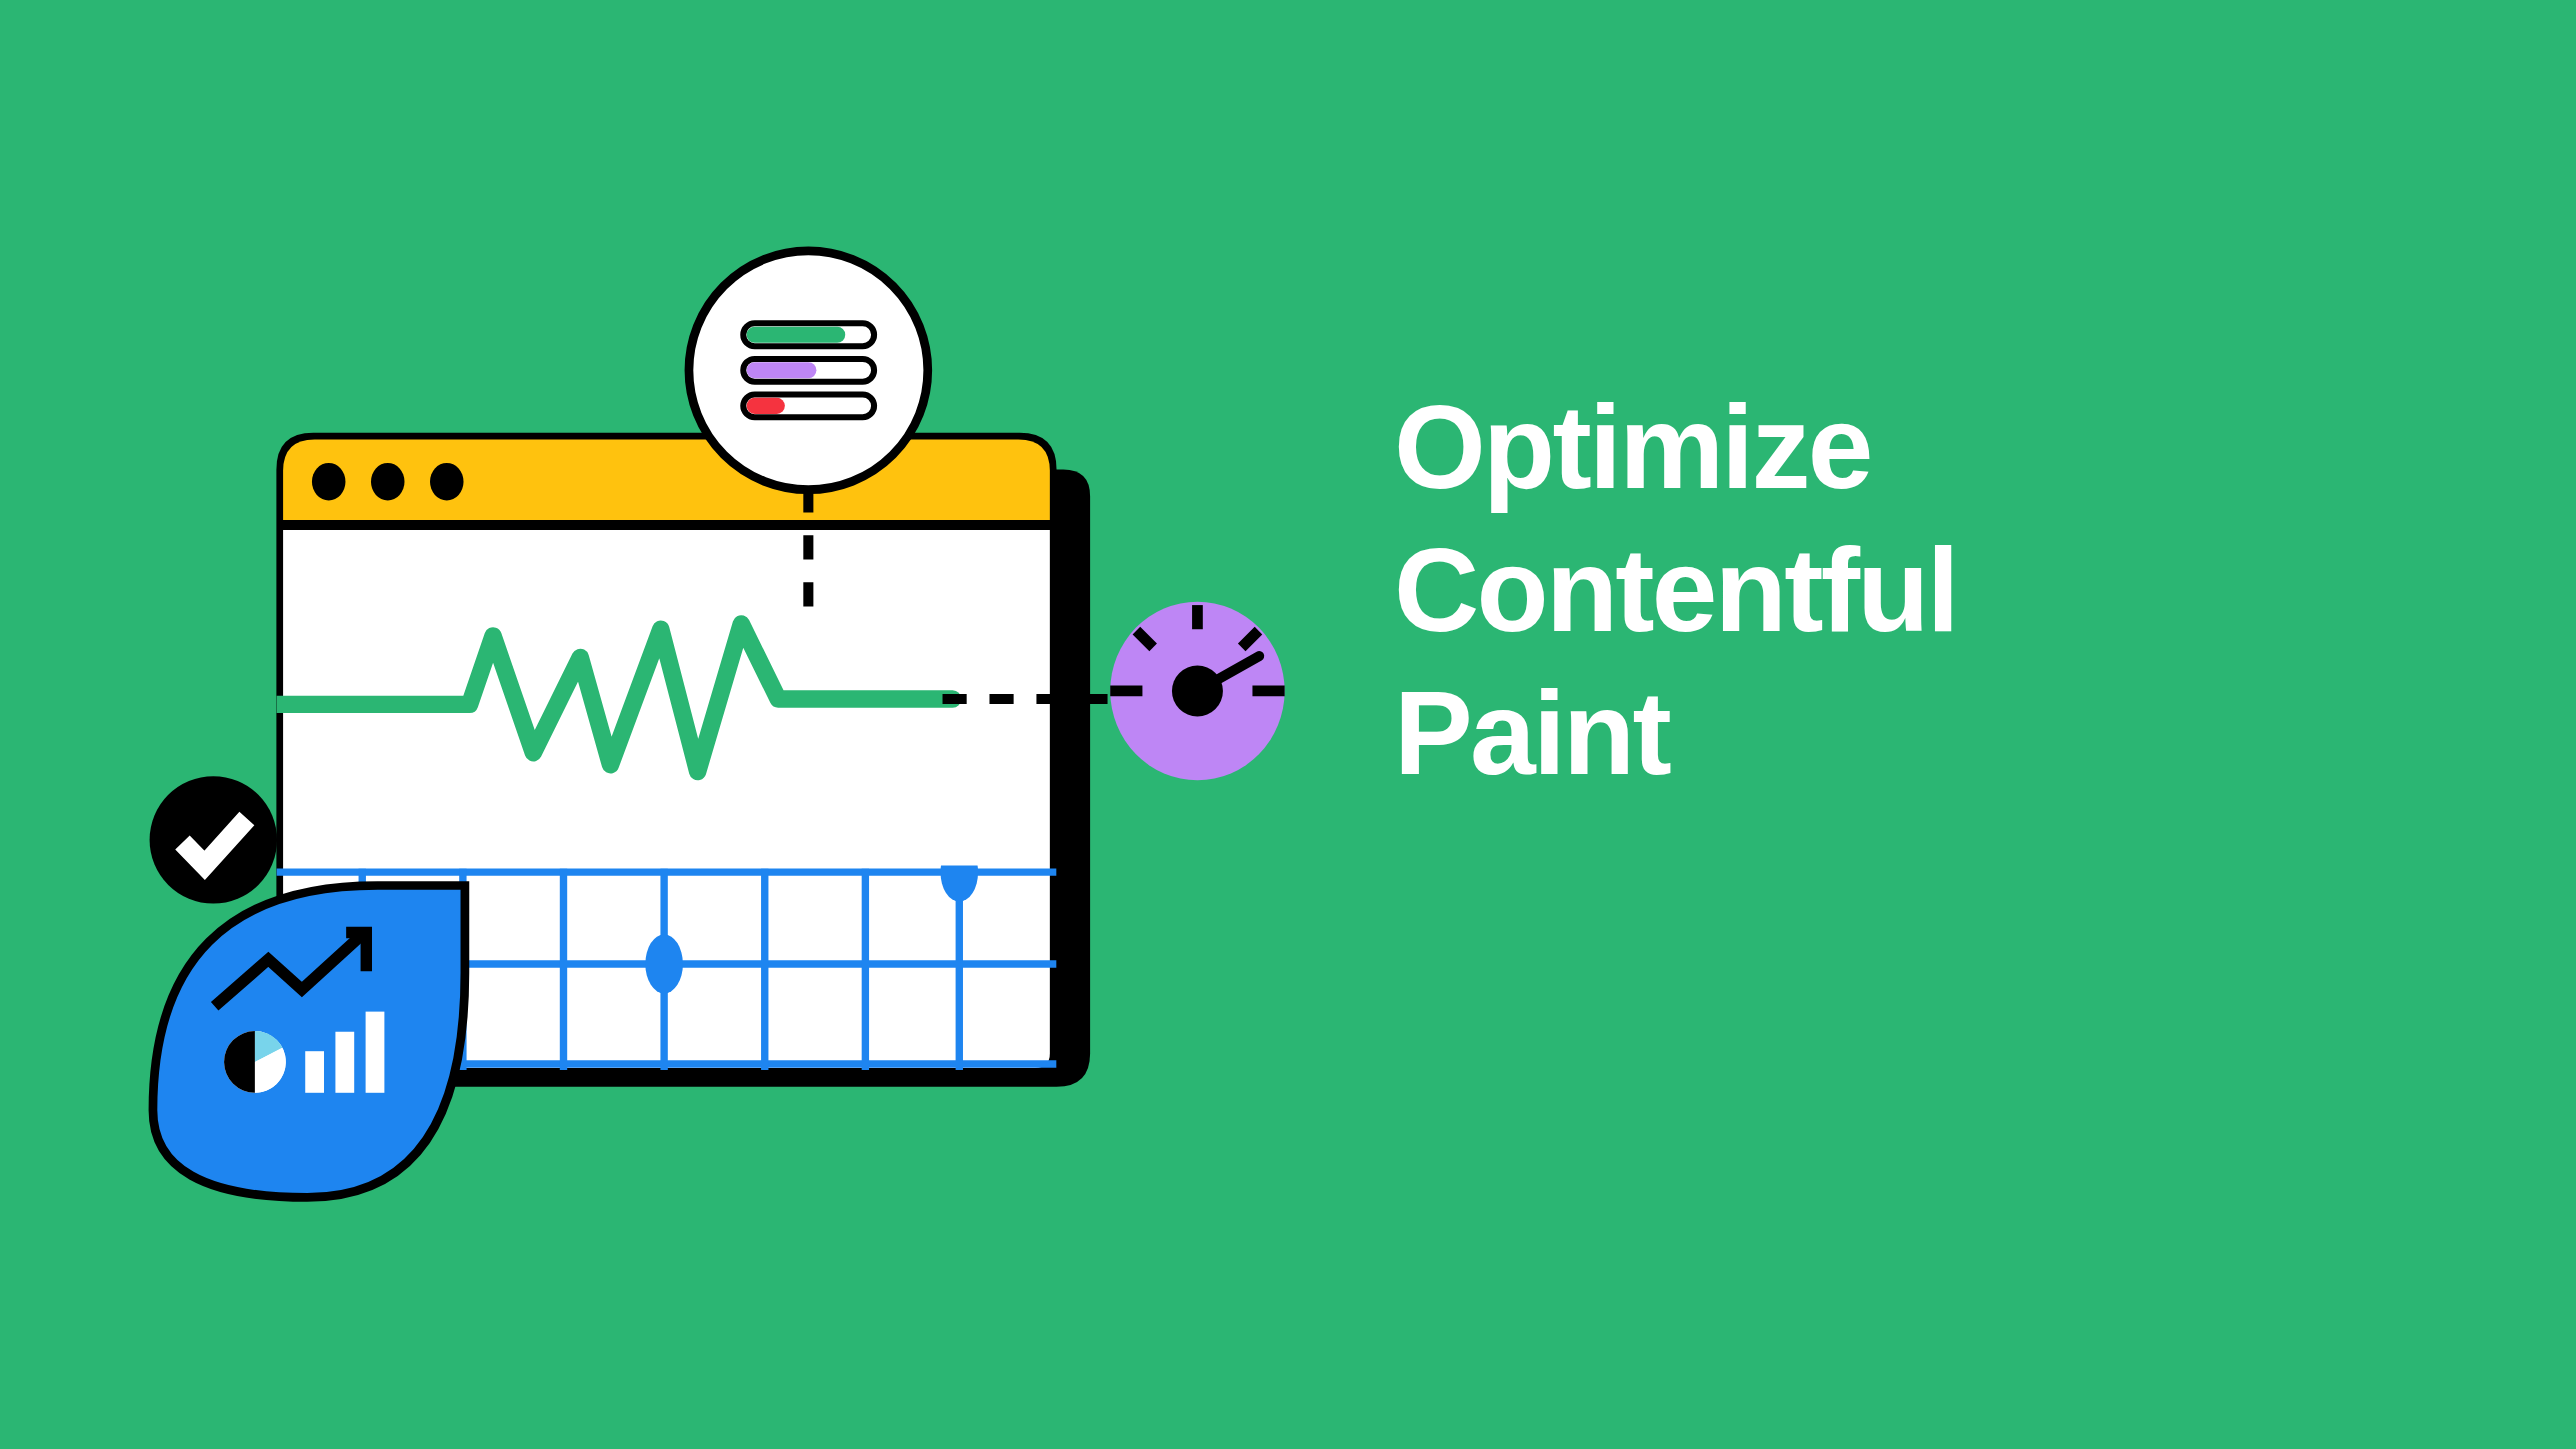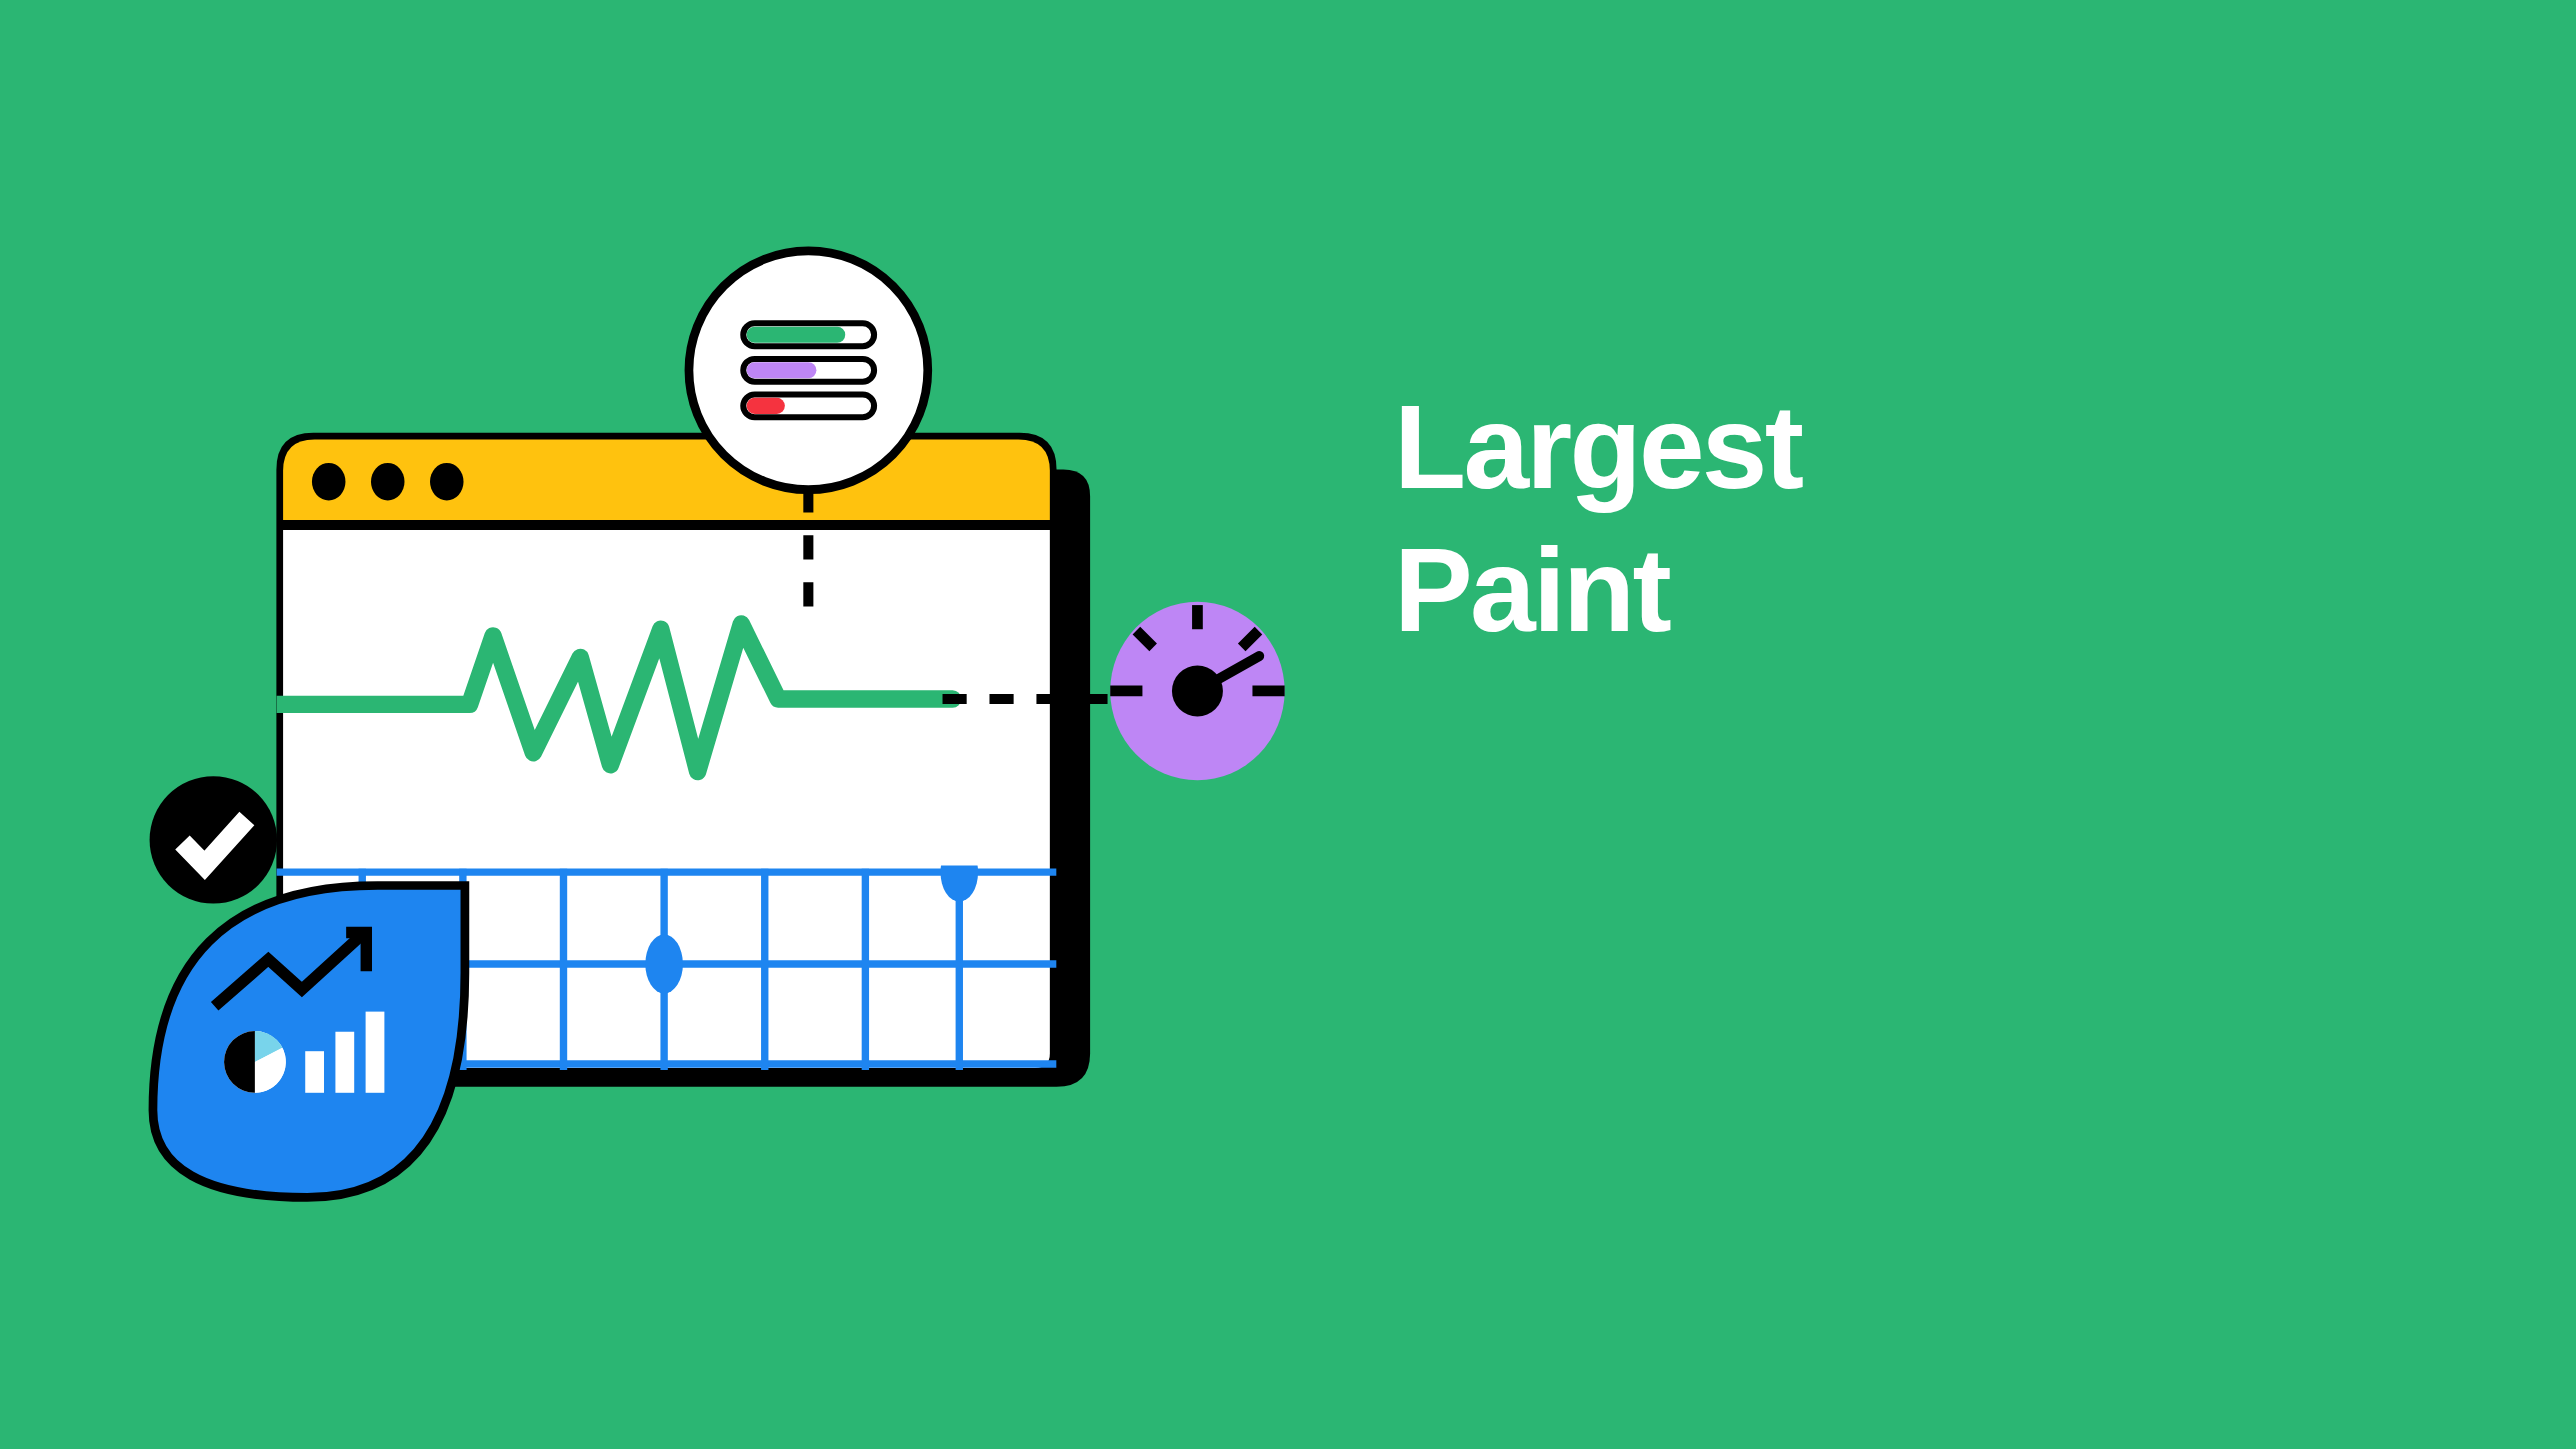--- a/index.html
+++ b/index.html
@@ -174,18 +174,19 @@
     </g>
 
     <g>
       <circle cx="318" cy="1252" r="95" fill="#000000"></circle>
       <polyline points="272,1256 305,1290 368,1220" fill="none" stroke="#FFFFFF" stroke-width="30" stroke-linecap="butt" stroke-linejoin="miter"></polyline>
     </g>
 
   </svg>
 
   <div id="headline">
-    <span class="hl-line">Largest</span>
+    <span class="hl-line">Optimize</span>
+    <span class="hl-line">Contentful</span>
     <span class="hl-line">Paint</span>
   </div>
 
 </div>
 
 
 </body></html>

